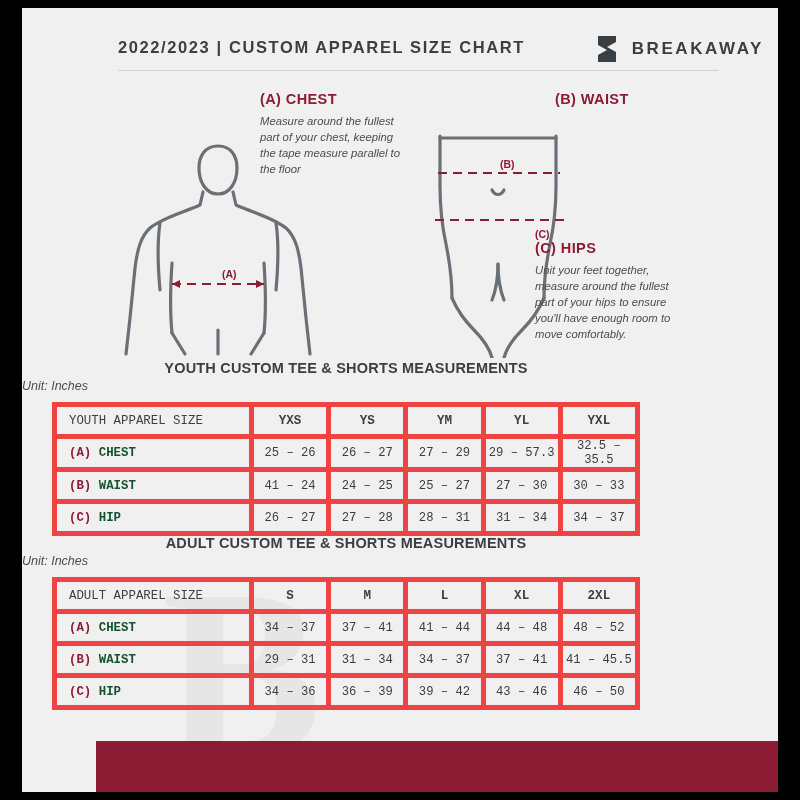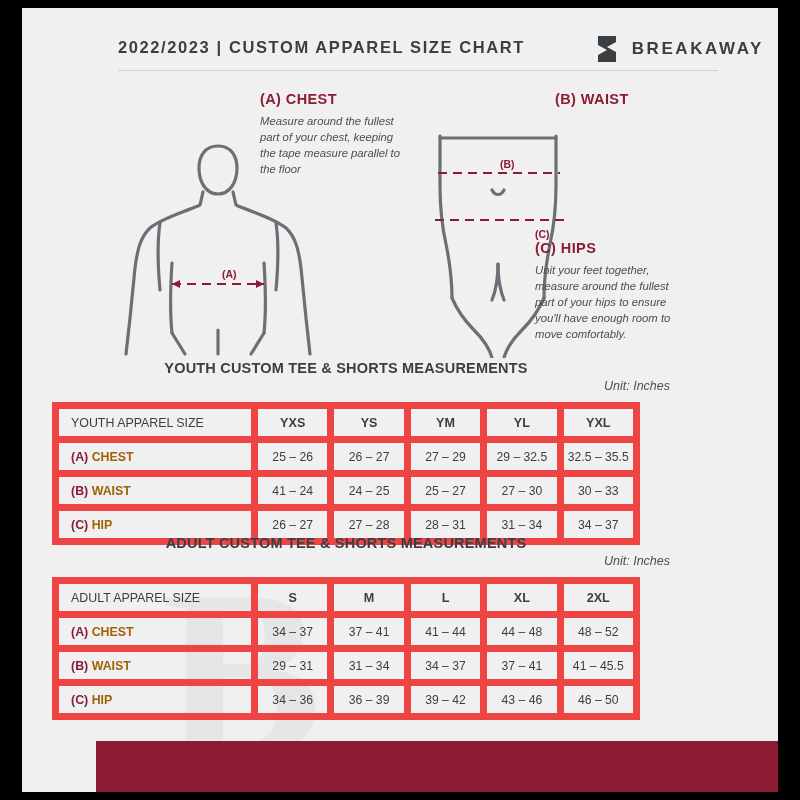--- a/index.html
+++ b/index.html
@@ -129,57 +129,57 @@
   #block-adult { top: 527px; }
 
   .tbl-title {
     text-align: center;
     font-size: 14.5px;
     font-weight: bold;
     color: #3a3f44;
     letter-spacing: 0.2px;
   }
   .tbl-unit {
-    text-align: right;
+    text-align: left;
     font-size: 12.5px;
     font-style: italic;
     color: #4d4d4d;
     margin-top: 3px;
     margin-bottom: 9px;
-    margin-left: 31px;
   }
   table {
     border-collapse: collapse;
     margin: 0 auto;
     width: 588px;
     table-layout: fixed;
   }
   th, td {
-    border: 7px solid #ef4444;
+    border: 5px solid #ef4444;
     height: 27px;
     font-size: 12.2px;
     color: #3a3f44;
     text-align: center;
     padding: 0;
+    font-family: Liberation Mono, monospace;
   }
   thead th {
     font-weight: bold;
     font-size: 12.6px;
   }
   th.rowhead-col, td.rowhead {
     text-align: left;
     padding-left: 12px;
     width: 180px;
   }
   td.rowhead {
     font-weight: bold;
     font-size: 12.4px;
   }
   td.rowhead .mk { color: #8b1c33; }
-  td.rowhead .nm { color: #a16207; }
+  td.rowhead .nm { color: #14532d; }
   th.rowhead-col {
     font-weight: normal;
     color: #3a3f44;
     font-size: 12.4px;
   }
   
   table.sz { border: 1px solid #8a9096; }
 
   
   .footer-bar {
@@ -298,21 +298,21 @@
         </thead>
         <tbody>
           <tr>
             <td class="rowhead">
               <span class="mk">(A)</span>
               <span class="nm"> CHEST</span>
             </td>
             <td>25 – 26</td>
             <td>26 – 27</td>
             <td>27 – 29</td>
-            <td>29 – 32.5</td>
+            <td>29 – 57.3</td>
             <td>32.5 – 35.5</td>
           </tr>
           <tr>
             <td class="rowhead">
               <span class="mk">(B)</span>
               <span class="nm"> WAIST</span>
             </td>
             <td>41 – 24</td>
             <td>24 – 25</td>
             <td>25 – 27</td>

